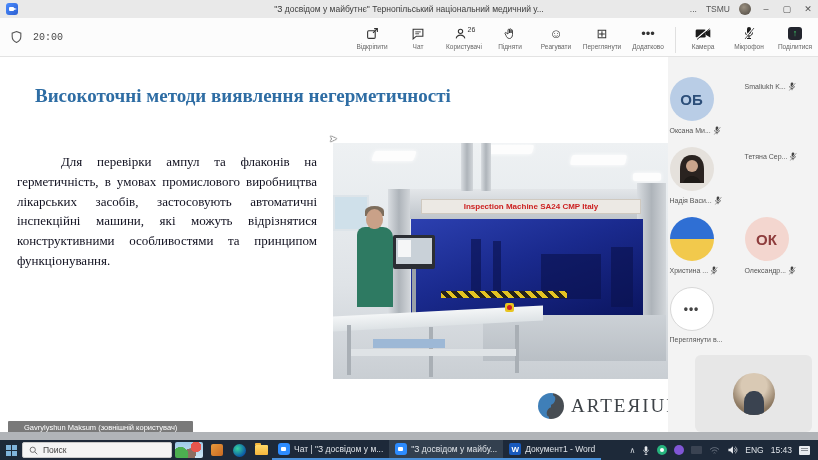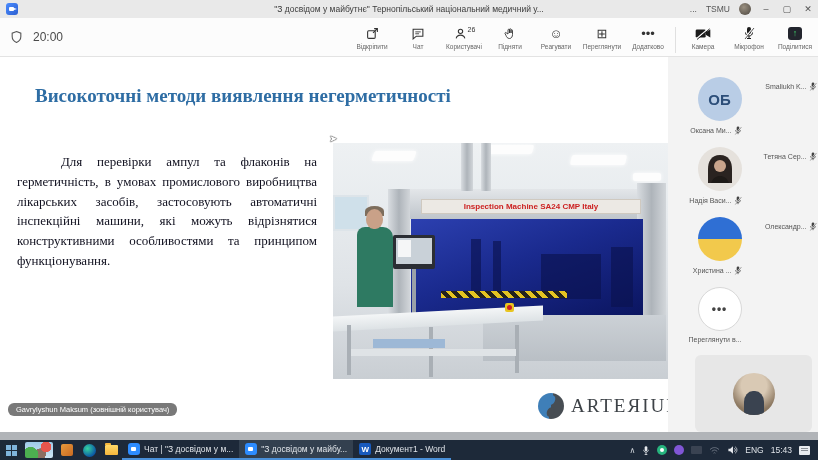--- a/index.html
+++ b/index.html
@@ -18,21 +18,21 @@
   .titlebar .wtitle { position:absolute; left:0; right:0; text-align:center; }
   .titlebar .wright { position:absolute; right:4px; display:flex; align-items:center; gap:9px; color:#555; }
   .tsmu-avatar { width:12px; height:12px; border-radius:50%;
     background:radial-gradient(circle at 40% 35%, #9a8f80, #4a453e); }
   .wbtn { font-size:9px; color:#555; width:12px; text-align:center; cursor:default; }
 
   
   .toolbar { position:absolute; top:18px; left:0; width:818px; height:39px; background:#fcfcfc;
     border-bottom:1px solid #e3e3e3; display:flex; align-items:center; }
   .tb-left { display:flex; align-items:center; gap:10px; margin-left:10px; }
-  .timer { font-size:12px; color:#4a4a4a; }
+  .timer { font-size:10px; color:#4a4a4a;font-family:Liberation Mono, monospace; }
   .tb-right { margin-left:auto; display:flex; align-items:flex-start; }
   .tb-btn { width:46px; display:flex; flex-direction:column; align-items:center; gap:2px; padding-top:4px; }
   .tb-btn .lbl { font-size:6.5px; color:#666; white-space:nowrap; }
   .tb-ic { height:15px; display:flex; align-items:center; justify-content:center; color:#333; }
   .uni-ic { font-size:13px; line-height:13px; color:#333; }
   .badge26 { font-size:7px; color:#333; position:relative; top:-4px; left:1px; }
   .tb-divider { width:1px; height:26px; background:#e0e0e0; margin:5px 4px 0; }
   .share-ic { width:14px; height:13px; background:#23252e; border-radius:3px; color:#3fd06b;
     font-size:9px; font-weight:bold; display:flex; align-items:center; justify-content:center; }
   .leave-btn { margin:6px 10px 0 6px; background:#d12f2f; color:#fff; font-weight:bold; font-size:9px;
@@ -92,28 +92,28 @@
   
   .logo { position:absolute; left:538px; top:336px; display:flex; align-items:center; gap:7px; }
   .logo-mark { width:26px; height:26px; border-radius:50%;
     background:linear-gradient(100deg,#3f7fb8 0 50%, #474d53 50% 100%); position:relative; }
   .logo-mark::after { content:""; position:absolute; left:10px; top:2px; width:7px; height:10px;
     background:#3f7fb8; border-radius:50%; transform:rotate(25deg); }
   .logo-mark::before { content:""; position:absolute; left:9px; bottom:2px; width:7px; height:10px;
     background:#474d53; border-radius:50%; transform:rotate(25deg); z-index:1; }
   .logo-text { font-family:"Liberation Serif", serif; font-size:19px; letter-spacing:2px; color:#3d4247; }
 
-  .presenter-badge { position:absolute; left:8px; top:346px; background:rgba(110,110,110,.92);
-    color:#fff; font-size:7.5px; padding:2px 8px; border-radius:6px; }
+  .presenter-badge { position:absolute; left:8px; top:364px; background:rgba(110,110,110,.92);
+    color:#fff; font-size:7.5px; padding:2px 16px; border-radius:1px; }
 
   
   .sidebar { position:absolute; right:0; top:0; width:150px; height:375px; background:#f3f3f3; }
   .pgrid { position:absolute; top:20px; left:0; width:150px; display:grid;
     grid-template-columns:1fr 1fr; row-gap:12px; justify-items:center; }
-  .pcell { display:flex; flex-direction:column; align-items:flex-end; width:72px; }
+  .pcell { display:flex; flex-direction:column; align-items:flex-start; width:72px; }
   .pavatar { width:44px; height:44px; border-radius:50%; display:flex; align-items:center;
     justify-content:center; font-size:15px; font-weight:bold; }
   .pname { margin-top:5px; font-size:7px; color:#555; display:flex; align-items:center; gap:2px;
     white-space:nowrap; }
   .av0,.av1 { background:#b9cde6; color:#2c4e79; }
   .av2 { background:#f6d7d7; color:#8d3b3b; box-shadow:0 0 0 2.5px #6f5bd6, 0 0 8px 3px rgba(255,255,255,.9); }
   .av4 { background:#d9efee; color:#3a6f6f; }
   .av5 { background:linear-gradient(#2f6fd4 0 50%, #f2c94c 50% 100%); }
   .av6 { background:#f3d6cf; color:#8d3b3b; }
   .av7 { background:#ffffff; color:#444; border:1px solid #d8d8d8; font-size:12px; letter-spacing:1px; }
@@ -386,20 +386,21 @@
               <span>Христина ...</span>
             <svg width="8" height="9" viewBox="0 0 24 26">
                 <rect x="8" y="1" width="8" height="14" rx="4" fill="#444"></rect>
                 <path d="M5 12c0 4 3 7 7 7s7-3 7-7M12 19v5" fill="none" stroke="#444" stroke-width="2.4"></path>
                 <path d="M3 24L21 2" stroke="#f3f3f3" stroke-width="2.6"></path>
                 <path d="M4 25L22 3" stroke="#444" stroke-width="1.6"></path>
               </svg>
           </div>
         </div>
         <div class="pcell">
+          <div class="pavatar av6">ОК</div>
           <div class="pname">
               <span>Олександр...</span>
             <svg width="8" height="9" viewBox="0 0 24 26">
                 <rect x="8" y="1" width="8" height="14" rx="4" fill="#444"></rect>
                 <path d="M5 12c0 4 3 7 7 7s7-3 7-7M12 19v5" fill="none" stroke="#444" stroke-width="2.4"></path>
                 <path d="M3 24L21 2" stroke="#f3f3f3" stroke-width="2.6"></path>
                 <path d="M4 25L22 3" stroke="#444" stroke-width="1.6"></path>
               </svg>
           </div>
         </div>
@@ -419,20 +420,27 @@
   </div>
 
   <div class="taskbar">
     <div class="start">
       <span class="winlogo">
           <span></span>
           <span></span>
           <span></span>
           <span></span>
         </span>
+    </div>
+    <div class="searchbox">
+      <svg width="9" height="9" viewBox="0 0 24 24">
+          <circle cx="10" cy="10" r="7" fill="none" stroke="#666" stroke-width="2.4"></circle>
+          <path d="M15.5 15.5L22 22" stroke="#666" stroke-width="2.4"></path>
+        </svg>
+      <span>Поиск</span>
     </div>
     <div class="widgeticon"></div>
     <div class="tb-smallicon">
         <span class="sq-orange"></span>
       </div>
     <div class="tb-smallicon">
         <span class="edge-ic"></span>
       </div>
     <div class="tb-smallicon">
         <span class="folder-ic"></span>

